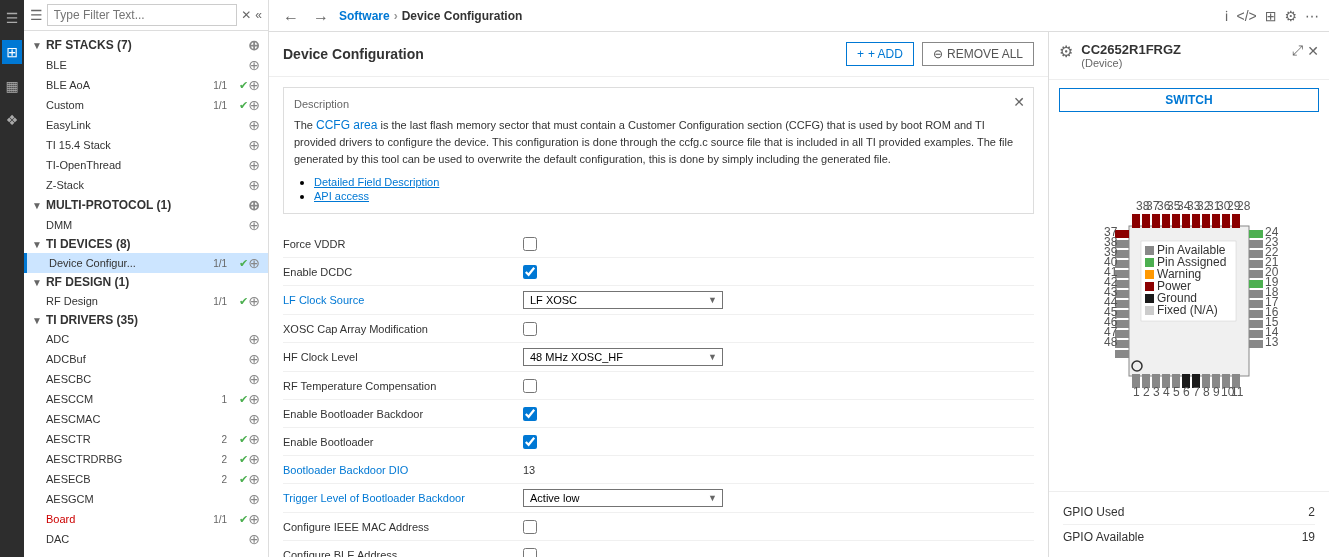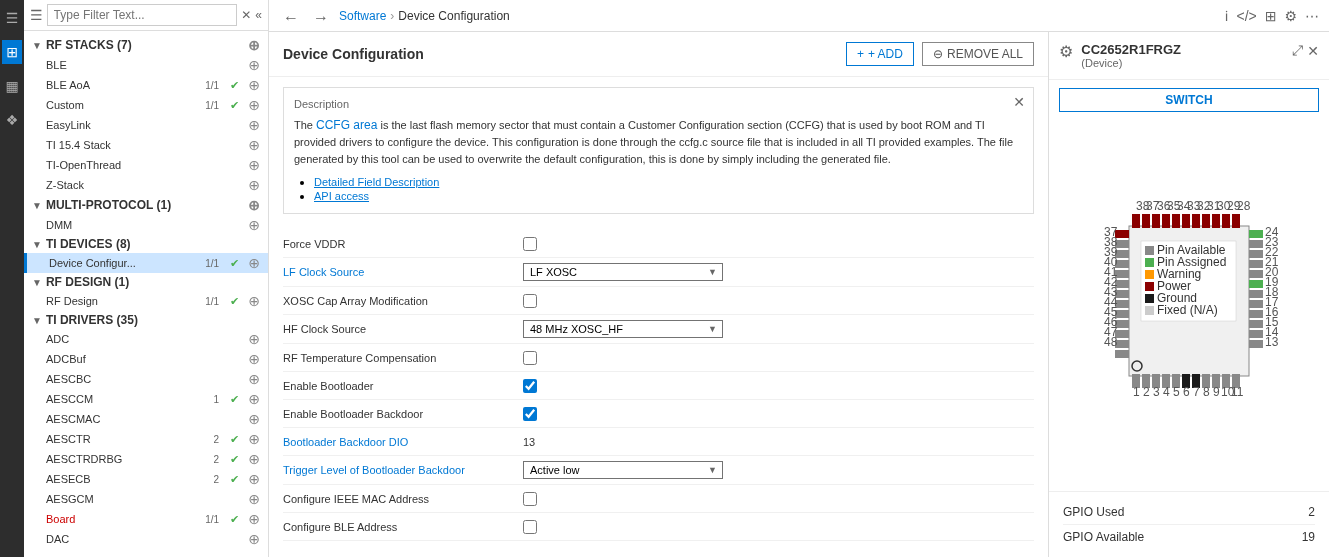--- a/index.html
+++ b/index.html
@@ -6,33 +6,33 @@
     body { background: #f5f5f5; display: flex; height: 557px; overflow: hidden; }
 
     
     .sidebar { width: 245px; background: #fff; border-right: 1px solid #ddd; display: flex; flex-direction: column; overflow: hidden; }
     .sidebar-header { display: flex; align-items: center; padding: 4px 6px; border-bottom: 1px solid #ddd; gap: 4px; background: #fff; }
     .sidebar-header input { flex: 1; border: 1px solid #ccc; padding: 3px 6px; font-size: 12px; outline: none; }
     .sidebar-tree { overflow-y: auto; flex: 1; padding: 4px 0; }
     .tree-group { }
     .tree-group-label { display: flex; align-items: center; padding: 2px 8px; cursor: pointer; font-weight: bold; font-size: 11px; color: #333; gap: 4px; }
     .tree-group-label .arrow { font-size: 10px; color: #666; }
-    .tree-item { display: flex; align-items: center; padding: 2px 8px 2px 22px; cursor: pointer; gap: 9px; }
+    .tree-item { display: flex; align-items: center; padding: 2px 8px 2px 22px; cursor: pointer; gap: 0; }
     .tree-item.active { background: #cce5ff; border-left: 3px solid #0078d4; }
     .tree-item-label { flex: 1; color: #333; font-size: 11px; }
     .tree-item-label.red { color: #c00; }
-    .tree-item-count { color: #666; font-size: 10px; margin-right: 2px; }
+    .tree-item-count { color: #666; font-size: 10px; margin-right: 12px; }
     .check-icon { color: #4caf50; font-size: 11px; }
     .add-icon { color: #888; font-size: 14px; cursor: pointer; }
 
     
     .main-area { flex: 1; display: flex; flex-direction: column; overflow: hidden; }
     .top-bar { display: flex; align-items: center; padding: 4px 10px; border-bottom: 1px solid #ddd; background: #fff; gap: 6px; min-height: 32px; }
     .nav-btn { background: none; border: none; cursor: pointer; font-size: 16px; color: #666; padding: 0 4px; }
-    .breadcrumb { display: flex; align-items: center; gap: 4px; flex: 1; }
+    .breadcrumb { display: flex; align-items: center; gap: 4px; flex: 1; font-weight: bold; }
     .breadcrumb-item { color: #0078d4; cursor: pointer; font-size: 12px; }
     .breadcrumb-sep { color: #999; font-size: 12px; }
     .breadcrumb-current { color: #333; font-size: 12px; }
     .top-icons { display: flex; align-items: center; gap: 8px; color: #666; }
     .top-icons span { cursor: pointer; font-size: 14px; }
 
     
     .content-area { display: flex; flex: 1; overflow: hidden; }
 
     
@@ -305,20 +305,26 @@
 
       <div class="config-form">
 
         <div class="config-row">
           <span class="config-label">Force VDDR</span>
           <div class="config-value">
             <input type="checkbox" class="config-checkbox" style="">
           </div>
         </div>
 
+        <div class="config-row">
+          <span class="config-label">Enable DCDC</span>
+          <div class="config-value">
+            <input type="checkbox" class="config-checkbox cb-checked" checked="" style="">
+          </div>
+        </div>
 
         <div class="config-row">
           <span class="config-label blue">LF Clock Source</span>
           <div class="config-value">
             <div class="select-wrapper">
               <select class="config-select">
                 <option>LF XOSC</option>
                 <option>LF RCOSC</option>
                 <option>External LF clock</option>
               </select>
@@ -327,47 +333,47 @@
         </div>
 
         <div class="config-row">
           <span class="config-label">XOSC Cap Array Modification</span>
           <div class="config-value">
             <input type="checkbox" class="config-checkbox" style="">
           </div>
         </div>
 
         <div class="config-row">
-          <span class="config-label">HF Clock Source</span>
+          <span class="config-label">HF Clock Level</span>
           <div class="config-value">
             <div class="select-wrapper">
               <select class="config-select">
                 <option>48 MHz XOSC_HF</option>
                 <option>48 MHz RCOSC_HF</option>
               </select>
             </div>
           </div>
         </div>
 
         <div class="config-row">
           <span class="config-label">RF Temperature Compensation</span>
           <div class="config-value">
             <input type="checkbox" class="config-checkbox" style="">
           </div>
         </div>
 
         <div class="config-row">
+          <span class="config-label">Enable Bootloader Backdoor</span>
+          <div class="config-value">
+            <input type="checkbox" class="config-checkbox cb-checked" checked="" style="">
+          </div>
+        </div>
+
+        <div class="config-row">
           <span class="config-label">Enable Bootloader</span>
-          <div class="config-value">
-            <input type="checkbox" class="config-checkbox cb-checked" checked="" style="">
-          </div>
-        </div>
-
-        <div class="config-row">
-          <span class="config-label">Enable Bootloader Backdoor</span>
           <div class="config-value">
             <input type="checkbox" class="config-checkbox cb-checked" checked="" style="">
           </div>
         </div>
 
         <div class="config-row">
           <span class="config-label blue">Bootloader Backdoor DIO</span>
           <div class="config-value">
             <span class="config-text">13</span>
           </div>

